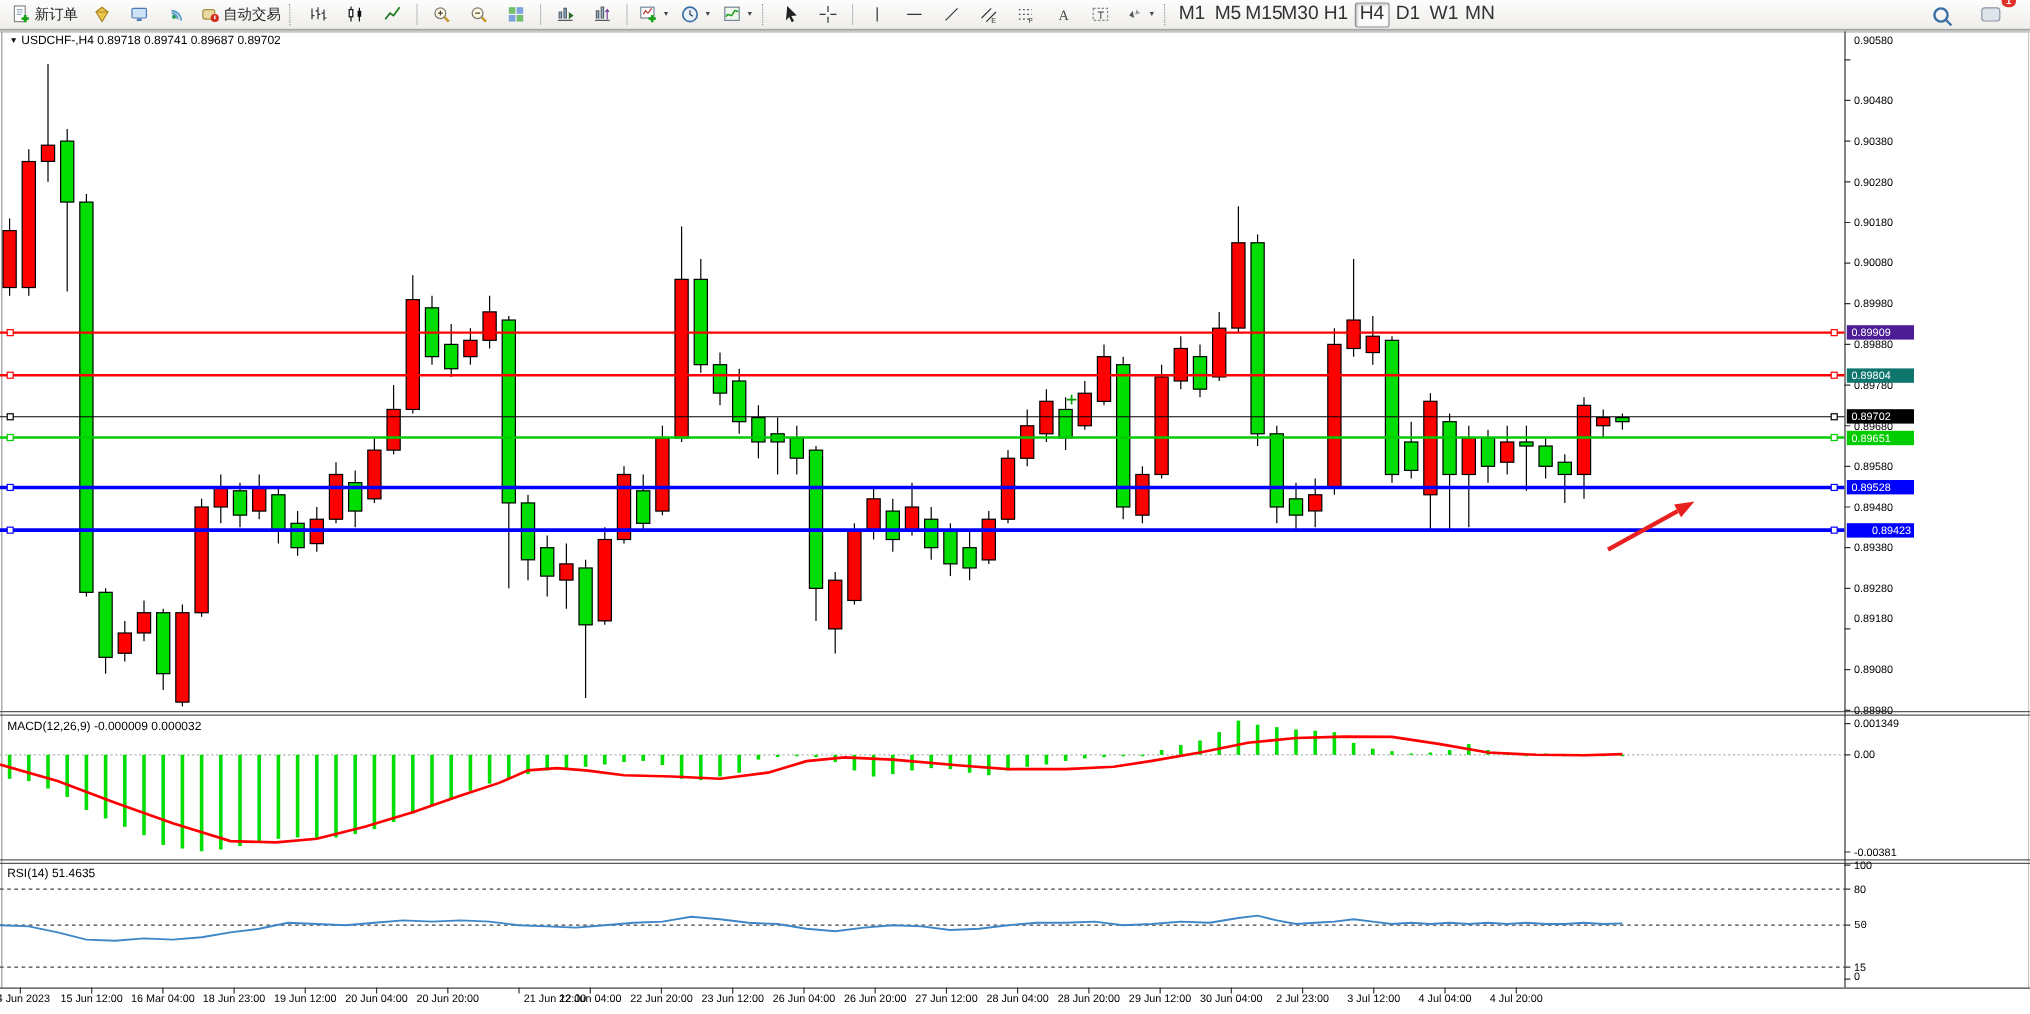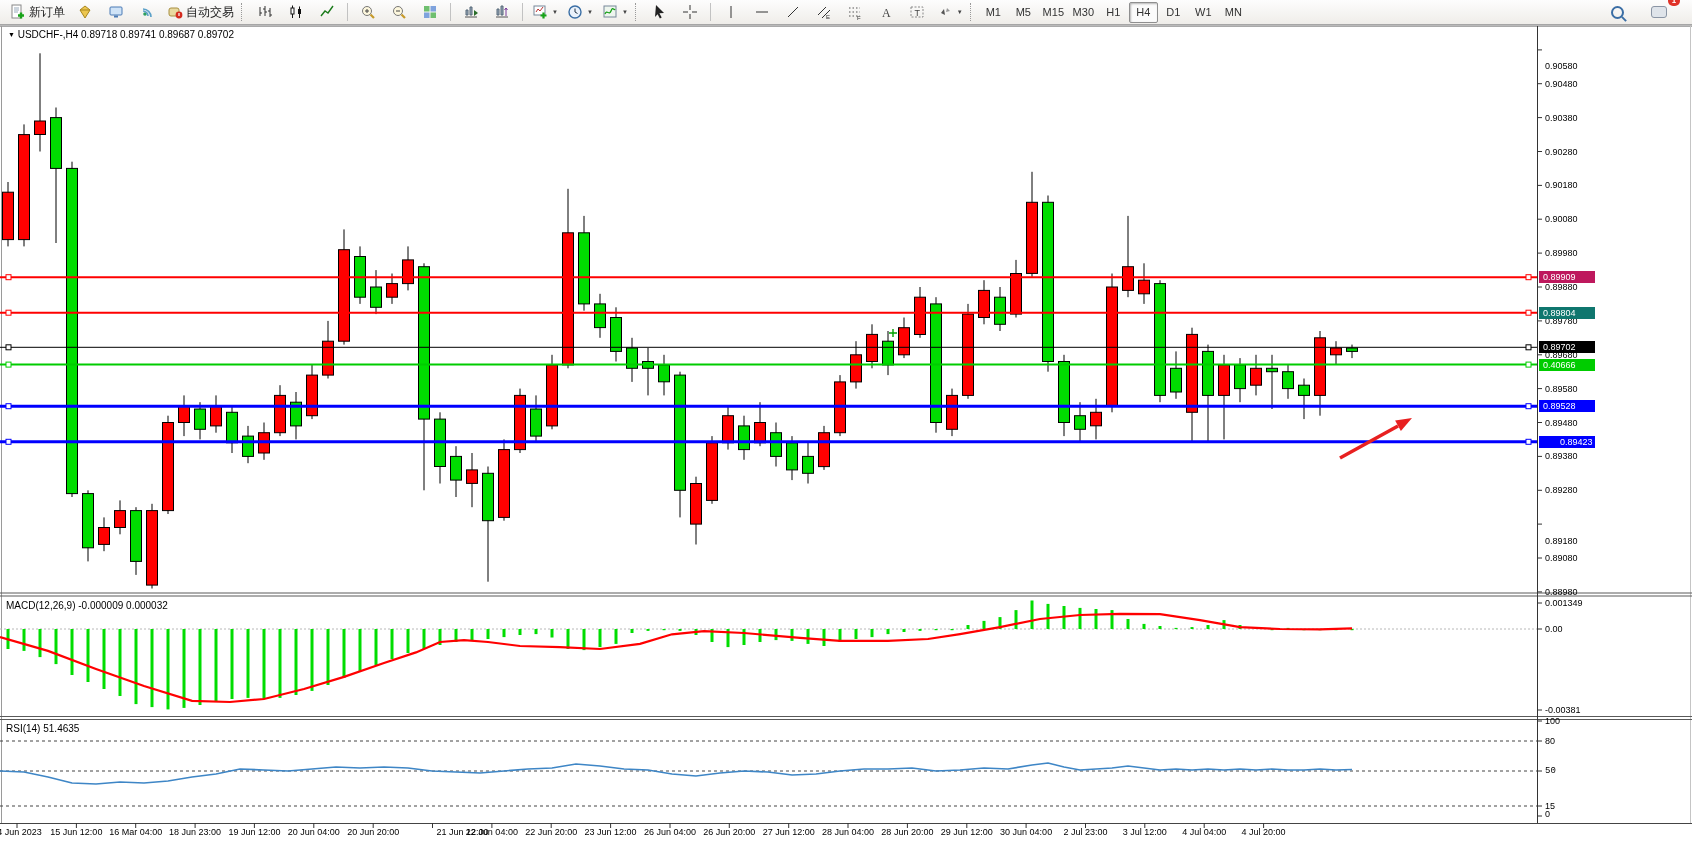--- a/index.html
+++ b/index.html
@@ -8,21 +8,21 @@
   .toolbar{height:25px;display:flex;align-items:center;padding:0 6px;gap:1px;
     background:linear-gradient(#fdfdfd,#efede9);border-bottom:1px solid #a6a6a6;box-sizing:border-box;}
   .tbtn{height:21px;min-width:22px;display:flex;align-items:center;justify-content:center;gap:3px;
     padding:0 3px;border:1px solid transparent;border-radius:2px;font-size:12px;color:#222;cursor:default;}
   .ticon{width:16px;height:16px;display:inline-block;}
   .ticon svg{width:16px;height:16px;display:block;}
   .caret{font-size:6px;color:#444;margin-left:1px;}
   .sep{width:1px;height:18px;background:#c2c2c2;margin:0 4px;}
   .grip{width:3px;height:18px;border-left:1px dotted #9a9a9a;margin:0 4px 0 2px;}
   .tf{width:27px;height:19px;display:flex;align-items:center;justify-content:center;
-    font-size:11px;color:#333;border:1px solid transparent;border-radius:2px;}
+    font-size:16px;color:#333;border:1px solid transparent;border-radius:2px;}
   .tf.active{border-color:#8f8f8f;background:#fbfbfb;box-shadow:inset 1px 1px 2px rgba(0,0,0,.28);}
   .tb-right{margin-left:auto;display:flex;align-items:center;gap:12px;padding-right:12px;}
   .search-glyph{width:9px;height:9px;border:2px solid #3b6ea5;border-radius:50%;position:relative;display:inline-block;}
   .search-glyph::after{content:"";position:absolute;width:6px;height:2px;background:#3b6ea5;
     transform:rotate(45deg);left:8px;top:10px;}
   .chat-glyph{width:14px;height:10px;background:#dfe4ea;border:1px solid #8a95a5;border-radius:3px;position:relative;display:inline-block;}
   .badge{position:absolute;top:-6px;right:-7px;background:#e03228;color:#fff;border-radius:8px;
     font-size:8px;line-height:10px;min-width:10px;text-align:center;padding:0 1px;font-weight:bold;}
   
   .chart-window{position:relative;width:1692px;height:820px;background:#fff;
@@ -657,49 +657,49 @@
         <line x1="1204.2" y1="797" x2="1204.2" y2="802" stroke="#333"></line>
         <line x1="1263.6" y1="797" x2="1263.6" y2="802" stroke="#333"></line>
       </svg>
     <div id="labels">
       <div class="ind-lab" style="top:574px;">
         <span>MACD(12,26,9)</span> <span>-0.000009</span> <span>0.000032</span>
       </div>
       <div class="ind-lab" style="top:697px;">
         <span>RSI(14)</span> <span>51.4635</span>
       </div>
-    <div class="axis-lab" style="top: 35px;">0.90580</div>
+    <div class="axis-lab" style="top: 3px;">0.90580</div>
         <div class="axis-lab" style="top: 52.75px;">0.90480</div>
         <div class="axis-lab" style="top: 86.625px;">0.90380</div>
         <div class="axis-lab" style="top: 120.5px;">0.90280</div>
         <div class="axis-lab" style="top: 154.375px;">0.90180</div>
         <div class="axis-lab" style="top: 188.25px;">0.90080</div>
         <div class="axis-lab" style="top: 222.125px;">0.89980</div>
         <div class="axis-lab" style="top: 256px;">0.89880</div>
         <div class="axis-lab" style="top: 289.875px;">0.89780</div>
         <div class="axis-lab" style="top: 323.75px;">0.89680</div>
         <div class="axis-lab" style="top: 357.625px;">0.89580</div>
         <div class="axis-lab" style="top: 391.5px;">0.89480</div>
         <div class="axis-lab" style="top: 425.375px;">0.89380</div>
         <div class="axis-lab" style="top: 459.25px;">0.89280</div>
-        <div class="axis-lab" style="top: 510px; text-align: center;">0.89180</div>
+        <div class="axis-lab" style="top: 484px; text-align: center;">0.89180</div>
         <div class="axis-lab" style="top: 527px;">0.89080</div>
         <div class="axis-lab" style="top: 560.875px;">0.88980</div>
         <div class="axis-lab" style="top: 572px;">0.001349</div>
         <div class="axis-lab" style="top: 598px;">0.00</div>
         <div class="axis-lab" style="top: 679px;">-0.00381</div>
         <div class="axis-lab" style="top: 690px;">100</div>
         <div class="axis-lab" style="top: 710px;">80</div>
         <div class="axis-lab" style="top: 740px; font-family: Liberation Mono, monospace;">50</div>
         <div class="axis-lab" style="top: 775px;">15</div>
         <div class="axis-lab" style="top: 783px;">0</div>
-        <div class="price-box" style="top: 245.176px; background: #be185d;">0.89909</div>
+        <div class="price-box" style="top: 245.176px; background: #4c1d95;">0.89909</div>
         <div class="price-box" style="top: 280.745px; background: #0f766e;">0.89804</div>
         <div class="price-box" style="top: 315.298px; background: rgb(0, 0, 0);">0.89702</div>
-        <div class="price-box" style="top: 332.574px; background: rgb(0, 204, 0);">0.40666</div>
+        <div class="price-box" style="top: 332.574px; background: rgb(0, 204, 0);">0.89651</div>
         <div class="price-box" style="top: 374.24px; background: rgb(0, 0, 255);">0.89528</div>
         <div class="price-box" style="top: 409.809px; background: rgb(0, 0, 255); padding-left: 21px;">0.89423</div>
         <div class="date-lab" style="left: 17px;">14 Jun 2023</div>
         <div class="date-lab" style="left: 76.36px;">15 Jun 12:00</div>
         <div class="date-lab" style="left: 135.72px;">16 Mar 04:00</div>
         <div class="date-lab" style="left: 195.08px;">18 Jun 23:00</div>
         <div class="date-lab" style="left: 254.44px;">19 Jun 12:00</div>
         <div class="date-lab" style="left: 313.8px;">20 Jun 04:00</div>
         <div class="date-lab" style="left: 373.16px;">20 Jun 20:00</div>
         <div class="date-lab" style="left: 432.52px; margin-left: 30px;">21 Jun 12:00</div>

